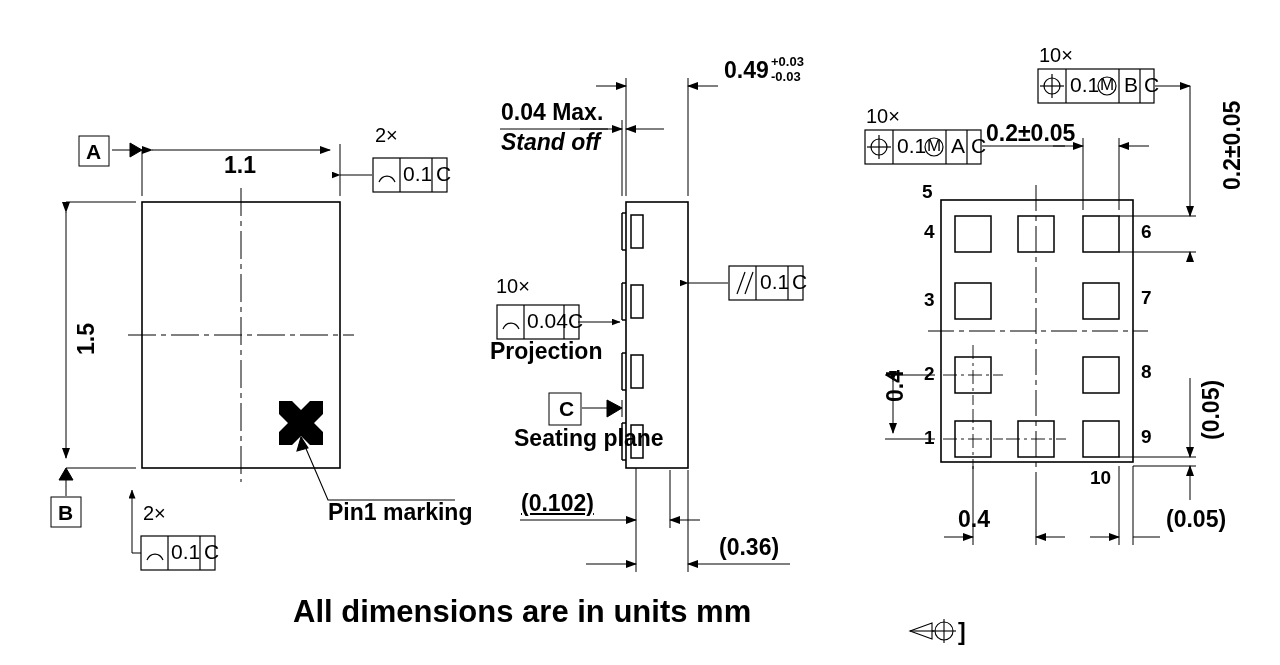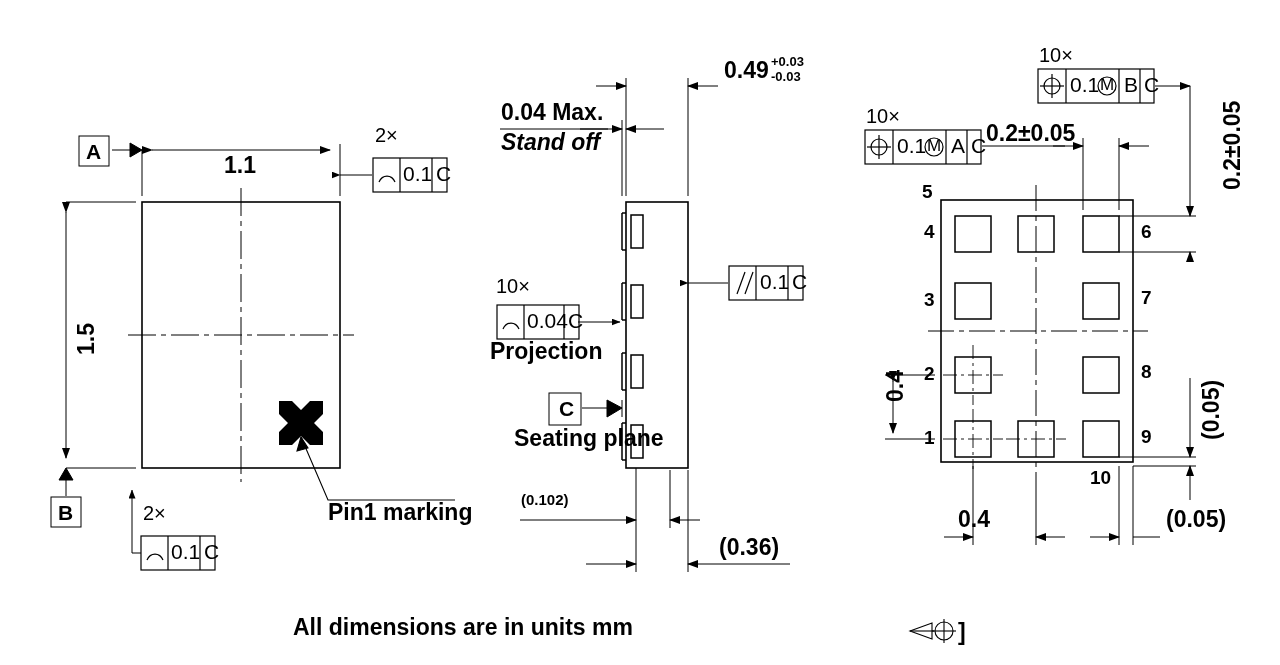--- a/index.html
+++ b/index.html
@@ -285,21 +285,21 @@
 <div class="txt b sup" style="left:771px;top:55px;">+0.03</div>
 <div class="txt b sup" style="left:771px;top:70px;">-0.03</div>
 <div class="txt" style="left:760px;top:271px;font-size:21px;">0.1</div>
 <div class="txt" style="left:792px;top:271px;font-size:21px;">C</div>
 <div class="txt" style="left:496px;top:276px;font-size:20px;">10×</div>
 <div class="txt" style="left:527px;top:310px;font-size:21px;">0.04</div>
 <div class="txt" style="left:568px;top:310px;font-size:21px;">C</div>
 <div class="txt b" style="left:490px;top:340px;font-size:23px;">Projection</div>
 <div class="txt b" style="left:559px;top:398px;font-size:21px;">C</div>
 <div class="txt b" style="left:508px;top:427px;font-size:23px;margin-left:6px;">Seating plane</div>
-<div class="txt b" style="left:521px;top:492px;font-size:15px;">(0.102)</div>
+<div class="txt b" style="left:521px;top:492px;font-size:23px;text-decoration:underline;">(0.102)</div>
 <div class="txt b" style="left:719px;top:536px;font-size:23px;">(0.36)</div>
 
 <div class="txt" style="left:866px;top:106px;font-size:20px;">10×</div>
 <div class="txt" style="left:897px;top:135px;font-size:21px;">0.1</div>
 <div class="txt" style="left:927px;top:137px;font-size:17px;">M</div>
 <div class="txt" style="left:951px;top:135px;font-size:21px;">A</div>
 <div class="txt" style="left:971px;top:135px;font-size:21px;">C</div>
 <div class="txt" style="left:1039px;top:45px;font-size:20px;">10×</div>
 <div class="txt" style="left:1070px;top:74px;font-size:21px;">0.1</div>
 <div class="txt" style="left:1100px;top:76px;font-size:17px;">M</div>
@@ -316,16 +316,16 @@
 <div class="txt b" style="left:1090px;top:468px;font-size:19px;">10</div>
 <div class="txt b" style="left:924px;top:222px;font-size:19px;">4</div>
 <div class="txt b" style="left:924px;top:290px;font-size:19px;">3</div>
 <div class="txt b" style="left:924px;top:364px;font-size:19px;">2</div>
 <div class="txt b" style="left:924px;top:428px;font-size:19px;">1</div>
 <div class="txt b" style="left:1141px;top:222px;font-size:19px;">6</div>
 <div class="txt b" style="left:1141px;top:288px;font-size:19px;">7</div>
 <div class="txt b" style="left:1141px;top:362px;font-size:19px;">8</div>
 <div class="txt b" style="left:1141px;top:427px;font-size:19px;">9</div>
 
-<div class="txt b" style="left:293px;top:596px;font-size:23px;margin-top:20px;">All dimensions are in units mm</div>
+<div class="txt b" style="left:293px;top:596px;font-size:31px;">All dimensions are in units mm</div>
 <div class="txt b" style="left:958px;top:621px;font-size:23px;">]</div>
 
 </div>
 
 </body></html>

